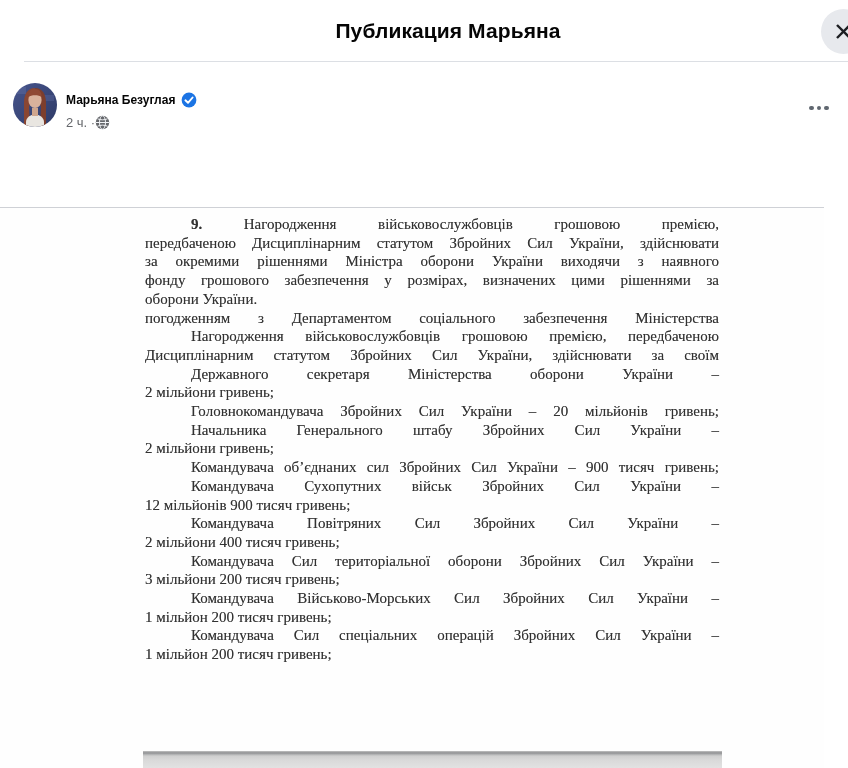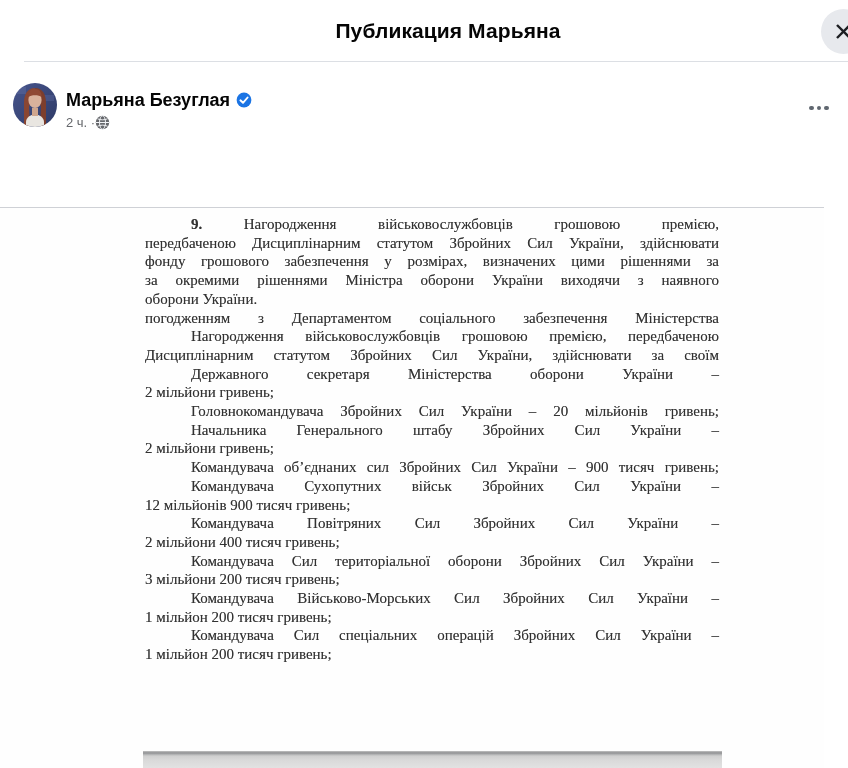--- a/index.html
+++ b/index.html
@@ -26,21 +26,21 @@
   }
   
   .avatar {
     position:absolute; left:13px; top:83px; width:44px; height:44px;
     border-radius:50%; overflow:hidden; cursor:pointer;
   }
   .author-line {
     position:absolute; left:66px; top:89px; height:22px;
     display:flex; align-items:center; gap:6px;
   }
-  .author-name { font-size:18px; font-weight:700; color:#050505; cursor:pointer; }
+  .author-name { font-size:12px; font-weight:700; color:#050505; cursor:pointer; }
   .meta-line {
     position:absolute; left:66px; top:113px; height:18px;
     display:flex; align-items:center; gap:0;
     font-size:13px; color:#65676b;
   }
   .more-button {
     position:absolute; right:12px; top:93px; width:34px; height:30px;
     display:flex; align-items:center; justify-content:center; gap:3px;
     background:transparent; border:none; cursor:pointer;
   }
@@ -139,22 +139,22 @@
         <i></i>
         <i></i>
     </span>
   </button>
 
 
   <div class="attachment">
     <div class="doc-text">
         <div class="doc-line indent stretch"><b>9.</b> Нагородження військовослужбовців грошовою премією,</div>
         <div class="doc-line stretch">передбаченою Дисциплінарним статутом Збройних Сил України, здійснювати</div>
+        <div class="doc-line stretch">за окремими рішеннями Міністра оборони України виходячи з наявного</div>
         <div class="doc-line stretch">фонду грошового забезпечення у розмірах, визначених цими рішеннями за</div>
-        <div class="doc-line stretch">за окремими рішеннями Міністра оборони України виходячи з наявного</div>
         <div class="doc-line">оборони України.</div>
         <div class="doc-line stretch">погодженням з Департаментом соціального забезпечення Міністерства</div>
         <div class="doc-line indent stretch">Нагородження військовослужбовців грошовою премією, передбаченою</div>
         <div class="doc-line stretch">Дисциплінарним статутом Збройних Сил України, здійснювати за своїм</div>
         <div class="doc-line indent stretch">Державного секретаря Міністерства оборони України –</div>
         <div class="doc-line">2 мільйони гривень;</div>
         <div class="doc-line indent stretch">Головнокомандувача Збройних Сил України – 20 мільйонів гривень;</div>
         <div class="doc-line indent stretch">Начальника Генерального штабу Збройних Сил України –</div>
         <div class="doc-line">2 мільйони гривень;</div>
         <div class="doc-line indent stretch">Командувача об’єднаних сил Збройних Сил України – 900 тисяч гривень;</div>

